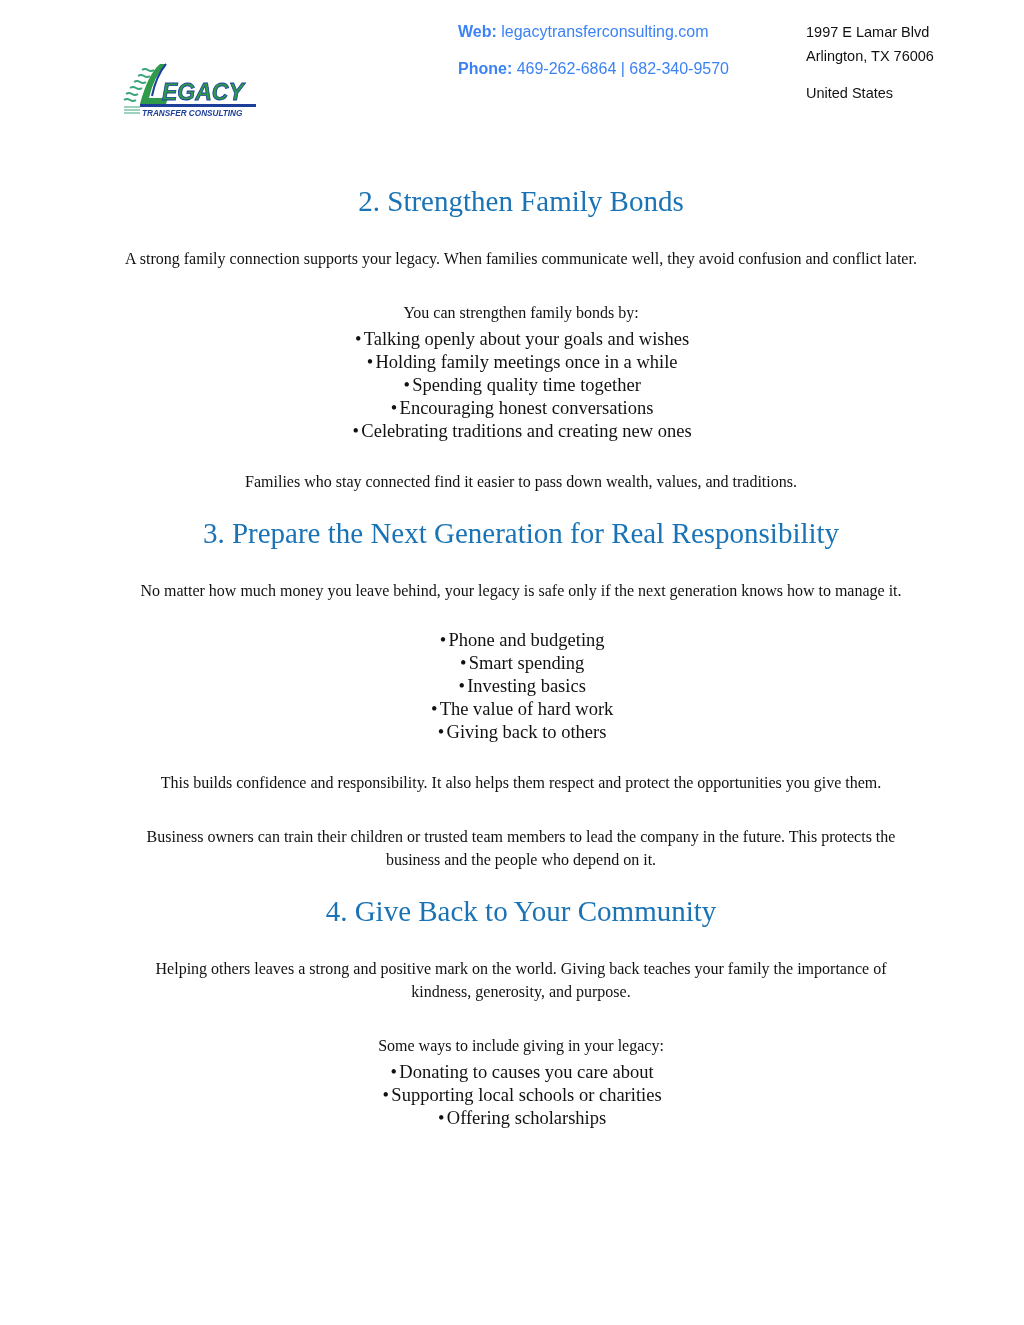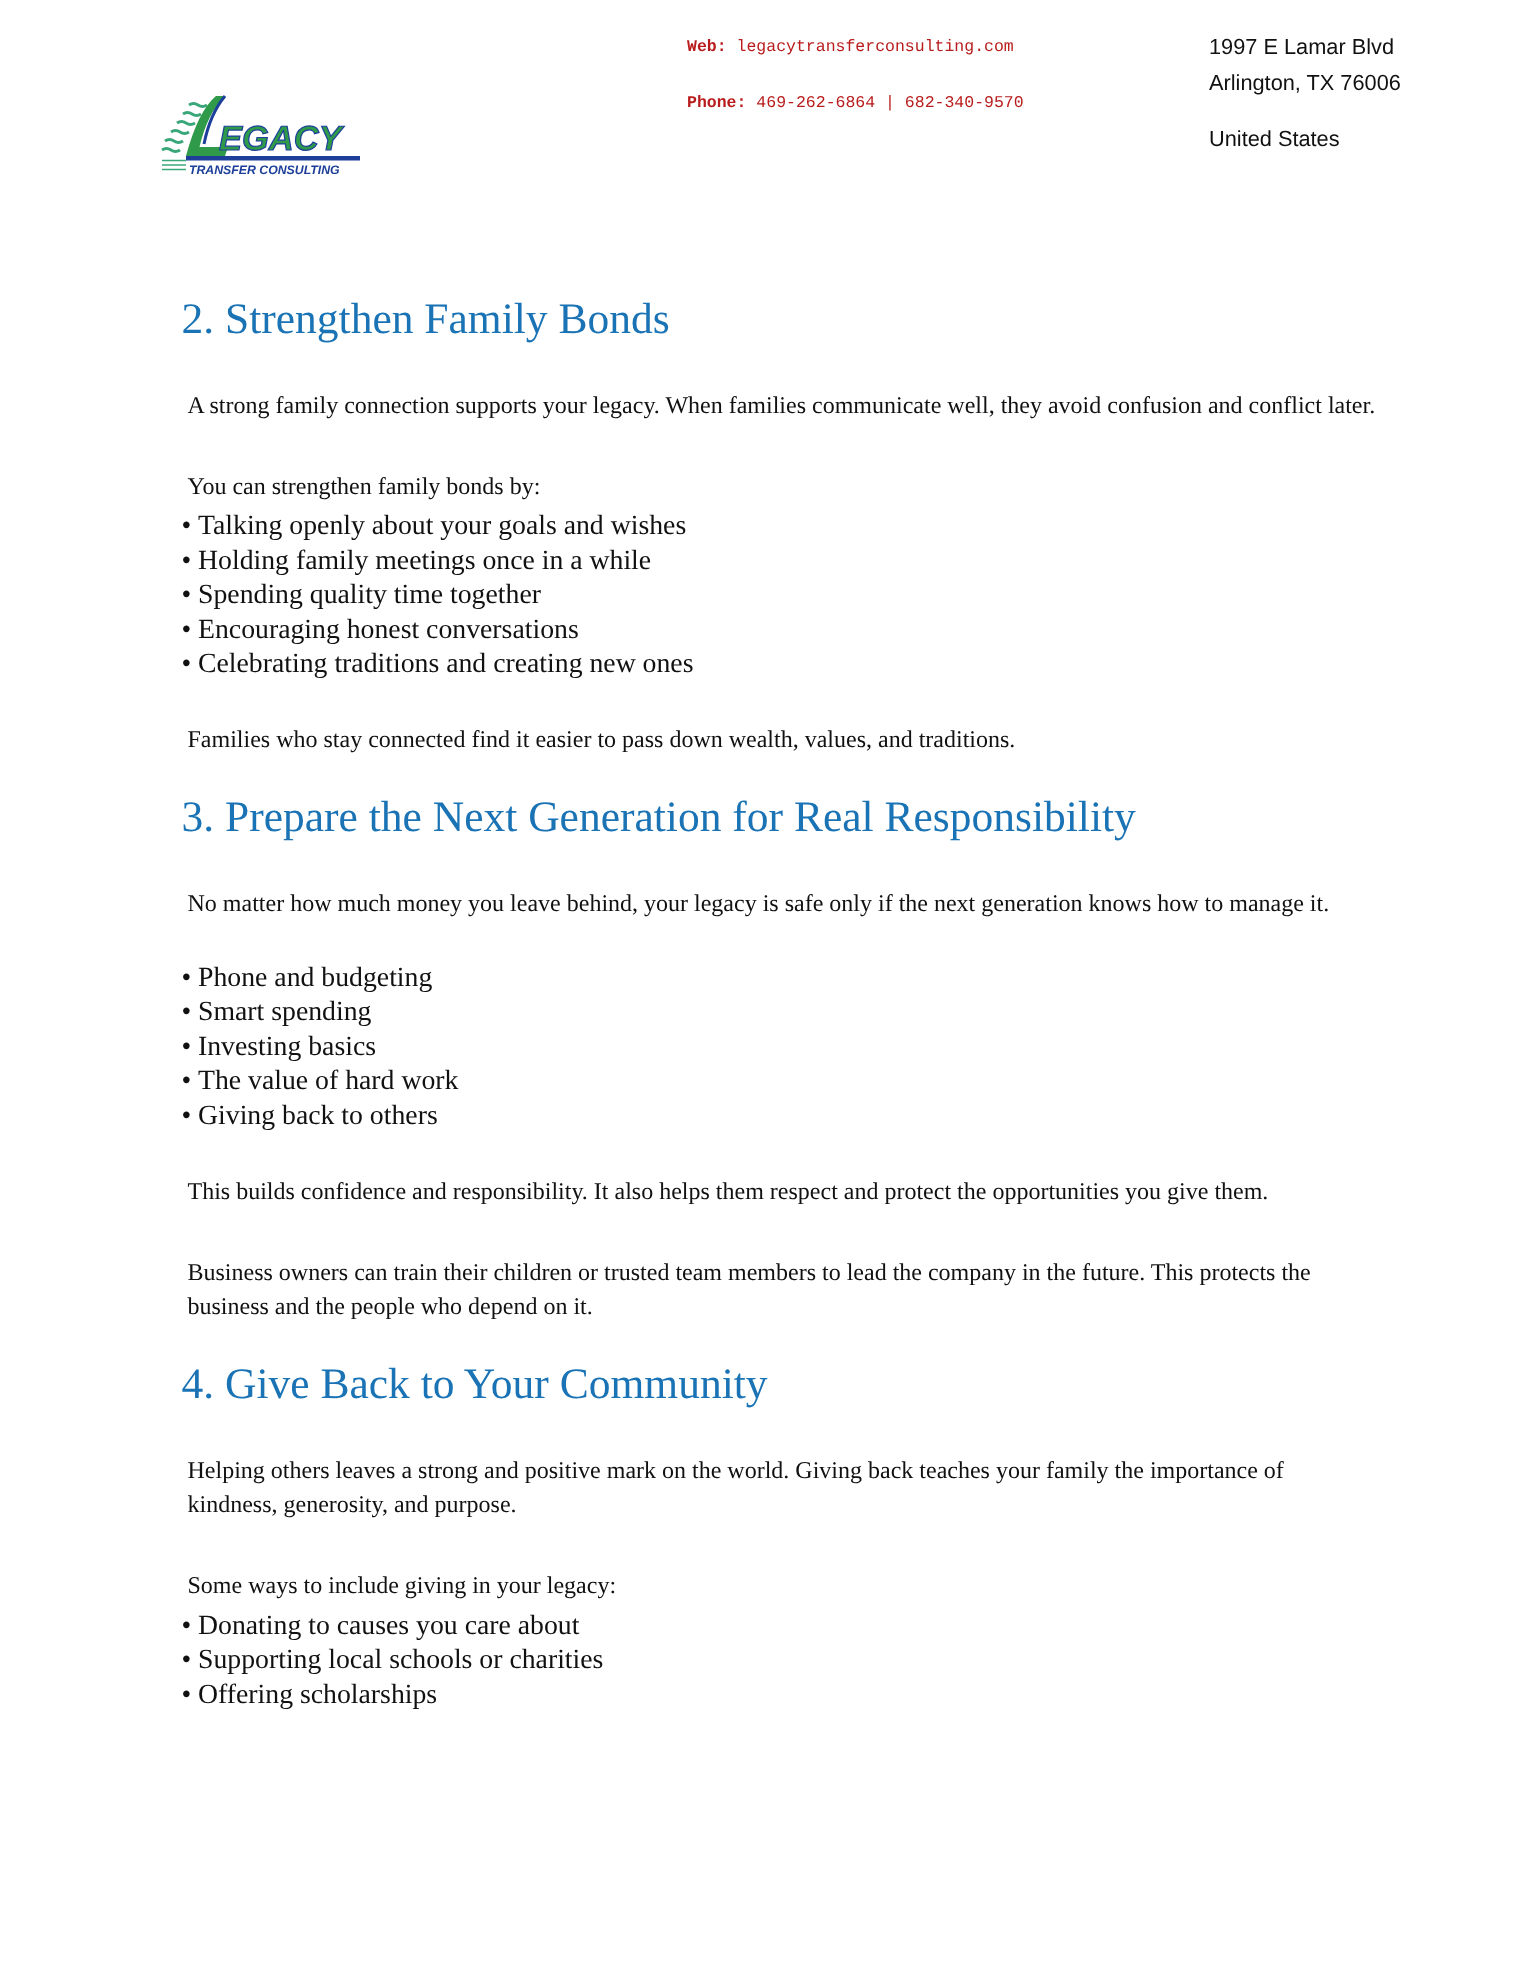--- a/index.html
+++ b/index.html
@@ -16,51 +16,52 @@
       color: #111111;
     }
     .header {
       position: absolute;
       left: 0; top: 0;
       width: 1024px;
       height: 140px;
     }
     .logo {
       position: absolute;
-      left: 106px;
+      left: 122px;
       top: 60px;
       width: 136px;
       height: 60px;
     }
     .contact {
       position: absolute;
       left: 458px;
       top: 20px;
-      font-family: Liberation Mono, monospace;
-      font-size: 11px;
-      color: #b91c1c;
+      font-family: Liberation Sans, sans-serif;
+      font-size: 16px;
+      color: #3b82f6;
     }
     .contact .row { height: 37px; line-height: 24px; white-space: nowrap; }
     .contact b { font-weight: bold; }
     .address {
       position: absolute;
       left: 806px;
       top: 20px;
       font-family: "Liberation Sans", sans-serif;
       font-size: 14.5px;
       color: #111;
       line-height: 24px;
     }
     .address .gap { margin-top: 13px; }
 
     .content {
       position: absolute;
       left: 121px;
-      top: 192px;
+      top: 180px;
       width: 800px;
+      text-align: center;
     }
     h2 {
       margin: 0;
       font-weight: normal;
       font-family: "Liberation Serif", serif;
       color: #1a73b4;
       font-size: 29px;
       line-height: 42px;
       white-space: nowrap;
     }

